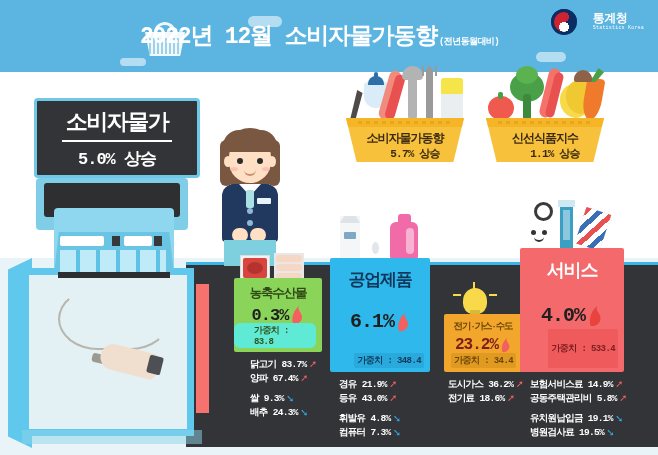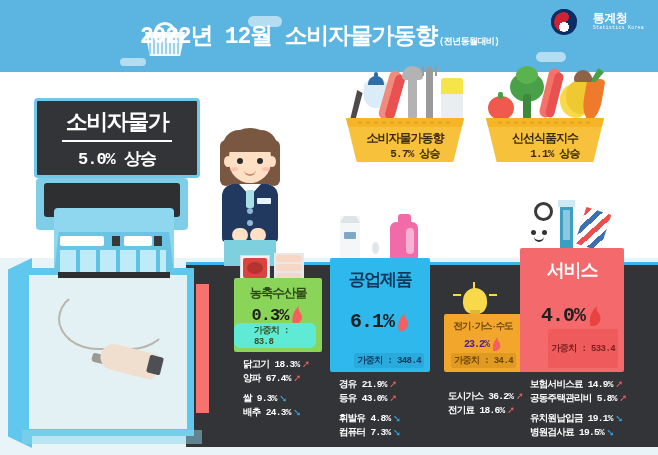--- a/index.html
+++ b/index.html
@@ -296,23 +296,23 @@
   <div class="col" style="left:234px; top:278px; width:88px; height:74px; background:#8BD45A;">
     <div class="col-head" style="top:7px; font-size:12.5px; color:#2f4a14;">농축수산물</div>
     <div class="col-val" style="top:27px; font-size:17px; color:#1f1f1f;">
       <span>0.3%</span>
       <svg class="arrow-up" viewBox="0 0 14 20">
         <path d="M3 19 C1 12 4 5 9 1 C7 6 12 7 12 12 C12 17 7 20 3 19 Z" fill="#f4605f"></path>
       </svg>
     </div>
     <div class="col-w" style="color:#355117; background:#5eead4; padding:1px 20px; border-radius:6px;">가중치 : 83.8</div>
   </div>
-  <div class="items" style="left:243px; top:358px;">
-    <div class="item-line">
-      <span>닭고기</span>&nbsp;<span>18.3%</span><span class="ar up">➚</span>
+  <div class="items" style="left:250px; top:358px;">
+    <div class="item-line">
+      <span>닭고기</span>&nbsp;<span>83.7%</span><span class="ar up">➚</span>
     </div>
     <div class="item-line">
       <span>양파</span>&nbsp;<span>67.4%</span><span class="ar up">➚</span>
     </div>
     <div class="gap"></div>
     <div class="item-line">
       <span>쌀</span>&nbsp;<span>9.3%</span><span class="ar dn">➘</span>
     </div>
     <div class="item-line">
       <span>배추</span>&nbsp;<span>24.3%</span><span class="ar dn">➘</span>
@@ -357,29 +357,29 @@
 
   <div class="prodzone" style="left:452px; top:286px; width:46px; height:32px;">
     <div class="g" style="position:absolute; left:11px; top:2px; width:24px; height:26px; background:#f7d94a; border-radius:50% 50% 40% 40%;"></div>
     <div class="g" style="position:absolute; left:18px; top:24px; width:10px; height:7px; background:#d8b93a;"></div>
     <div class="g" style="position:absolute; left:1px; top:8px; width:8px; height:2px; background:#f7d94a;"></div>
     <div class="g" style="position:absolute; left:37px; top:8px; width:8px; height:2px; background:#f7d94a;"></div>
     <div class="g" style="position:absolute; left:21px; top:-4px; width:2px; height:7px; background:#f7d94a;"></div>
   </div>
   <div class="col" style="left:444px; top:314px; width:78px; height:58px; background:#F2A62C;">
     <div class="col-head" style="top:6px; font-size:9.5px; color:#6b4607;">전기·가스·수도</div>
-    <div class="col-val" style="top:22px; font-size:10px; color:#4c1d95;">
+    <div class="col-val" style="top:22px; font-size:16px; color:#7f1d1d;">
       <span>23.2%</span>
       <svg class="arrow-up" viewBox="0 0 14 20" style="width:11px;height:16px;">
         <path d="M3 19 C1 12 4 5 9 1 C7 6 12 7 12 12 C12 17 7 20 3 19 Z" fill="#f4605f"></path>
       </svg>
     </div>
     <div class="col-w" style="color:#6b4607; background:#e09a22; padding:1px 3px; border-radius:2px;">가중치 : 34.4</div>
   </div>
-  <div class="items" style="left:448px; top:378px;margin-top:12px;">
+  <div class="items" style="left:448px; top:378px;">
     <div class="item-line">
       <span>도시가스</span>&nbsp;<span>36.2%</span><span class="ar up">➚</span>
     </div>
     <div class="item-line">
       <span>전기료</span>&nbsp;<span>18.6%</span><span class="ar up">➚</span>
     </div>
   </div>
 
   <div class="prodzone" style="left:516px; top:200px; width:92px; height:50px;">
     <div class="g" style="position:absolute; left:8px; top:16px; width:28px; height:32px; background:#ffffff; border-radius:10px 10px 40% 40%;"></div>

